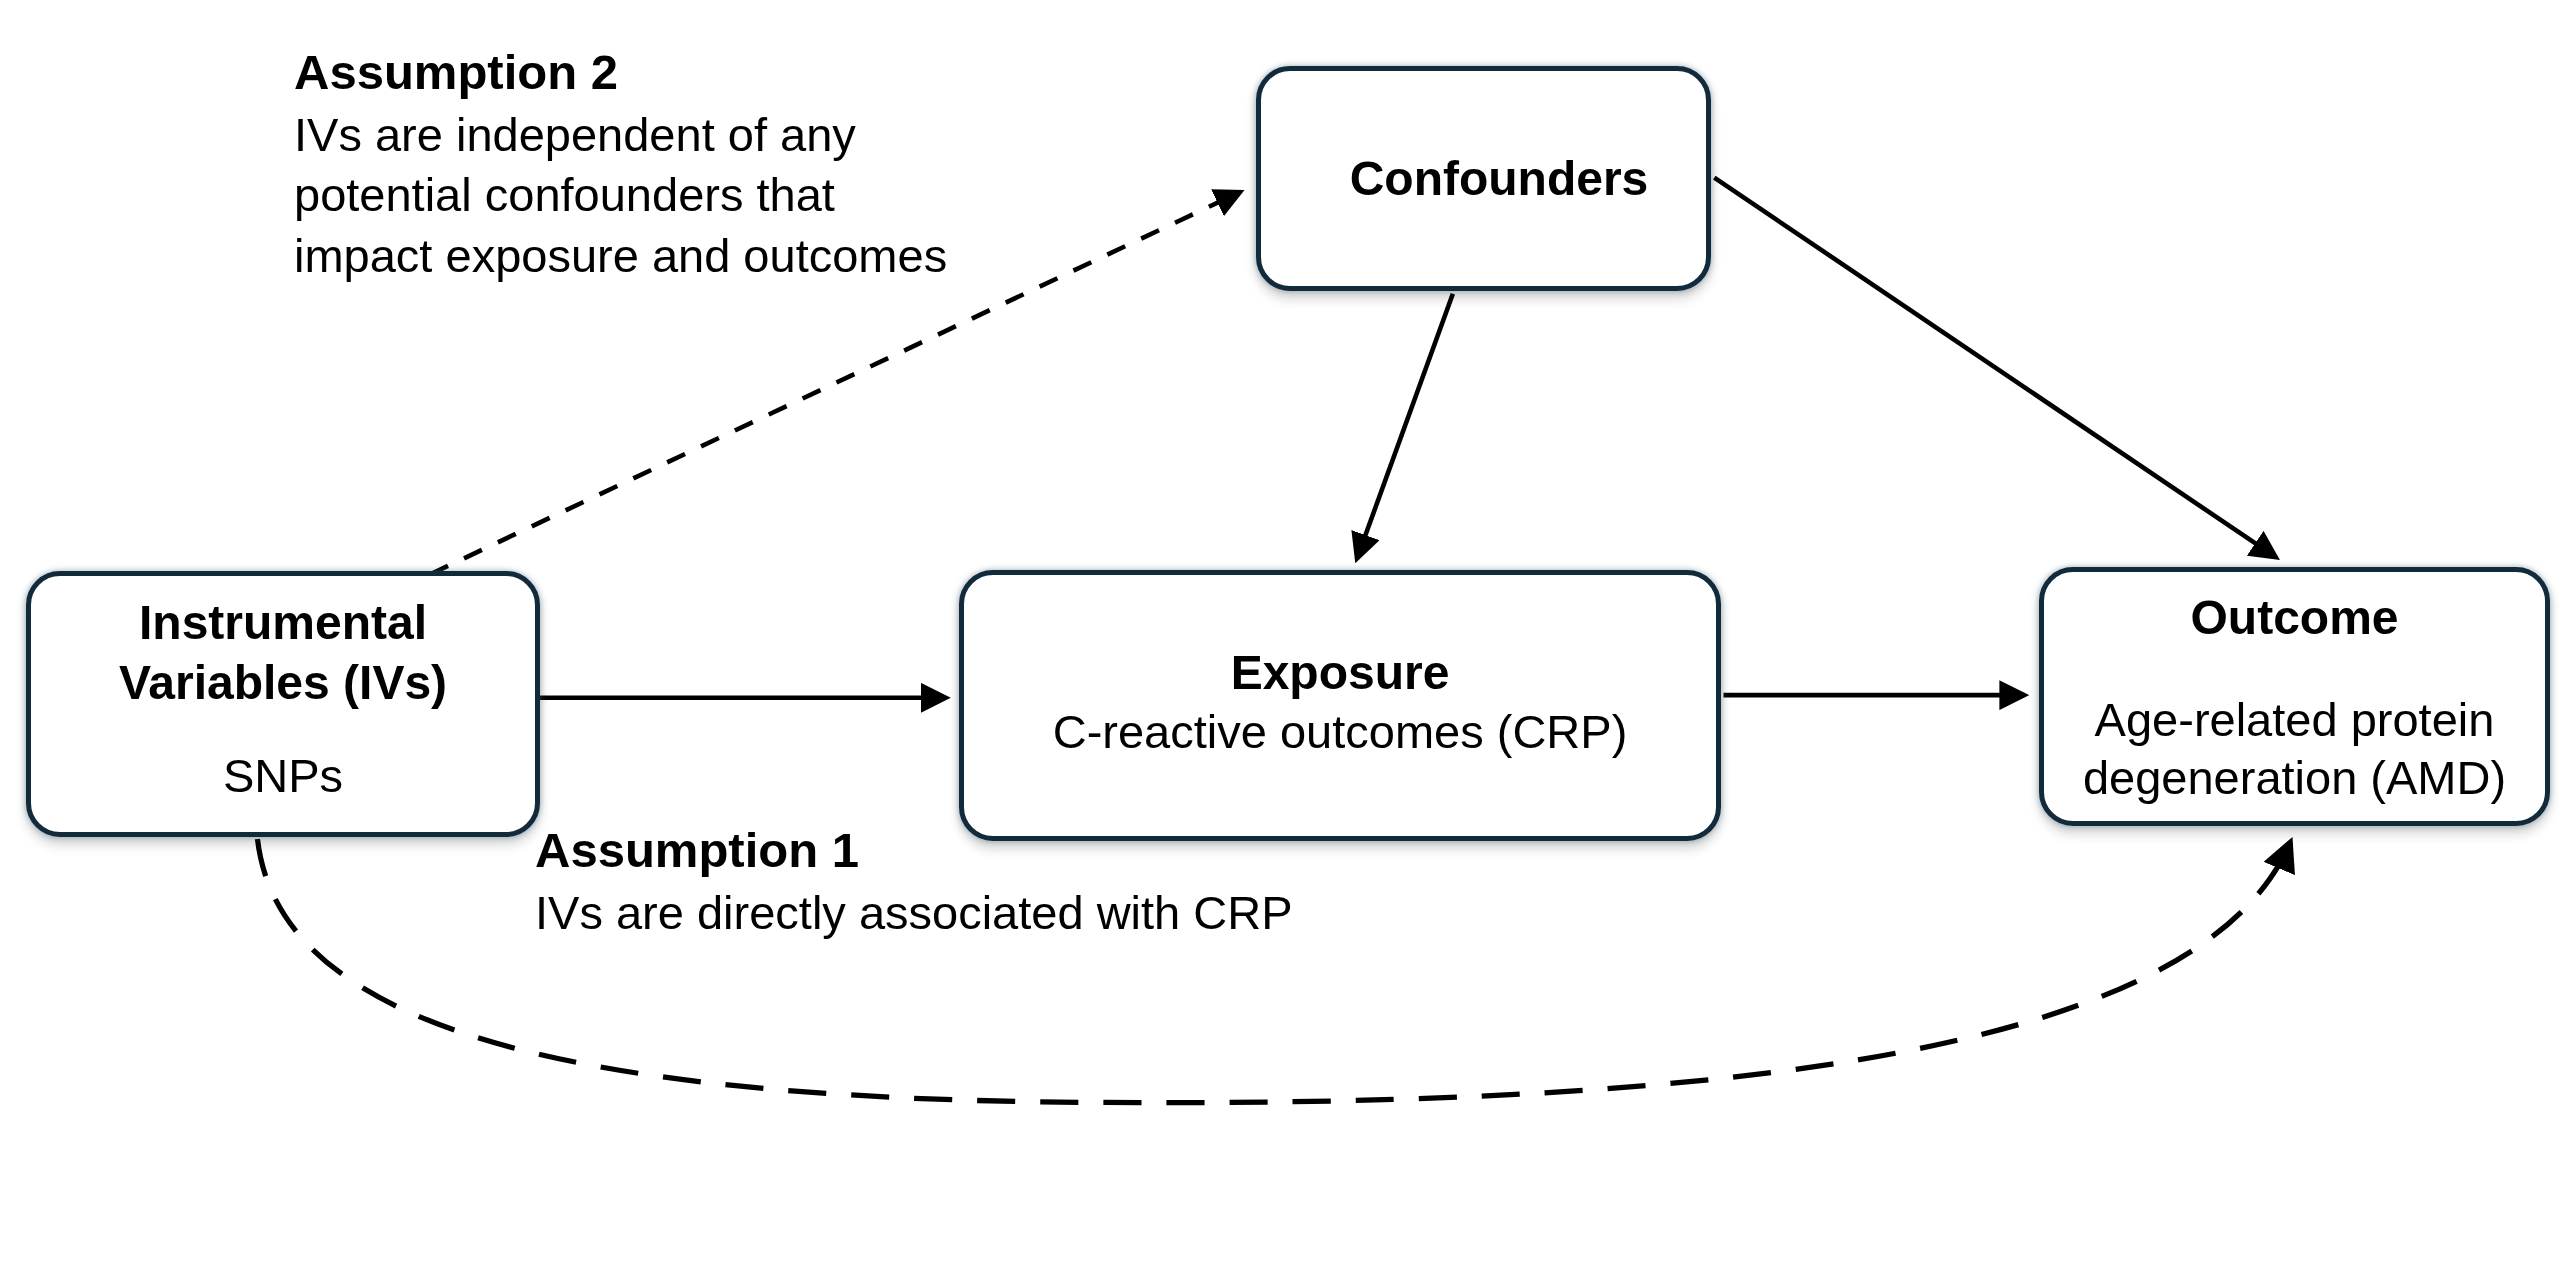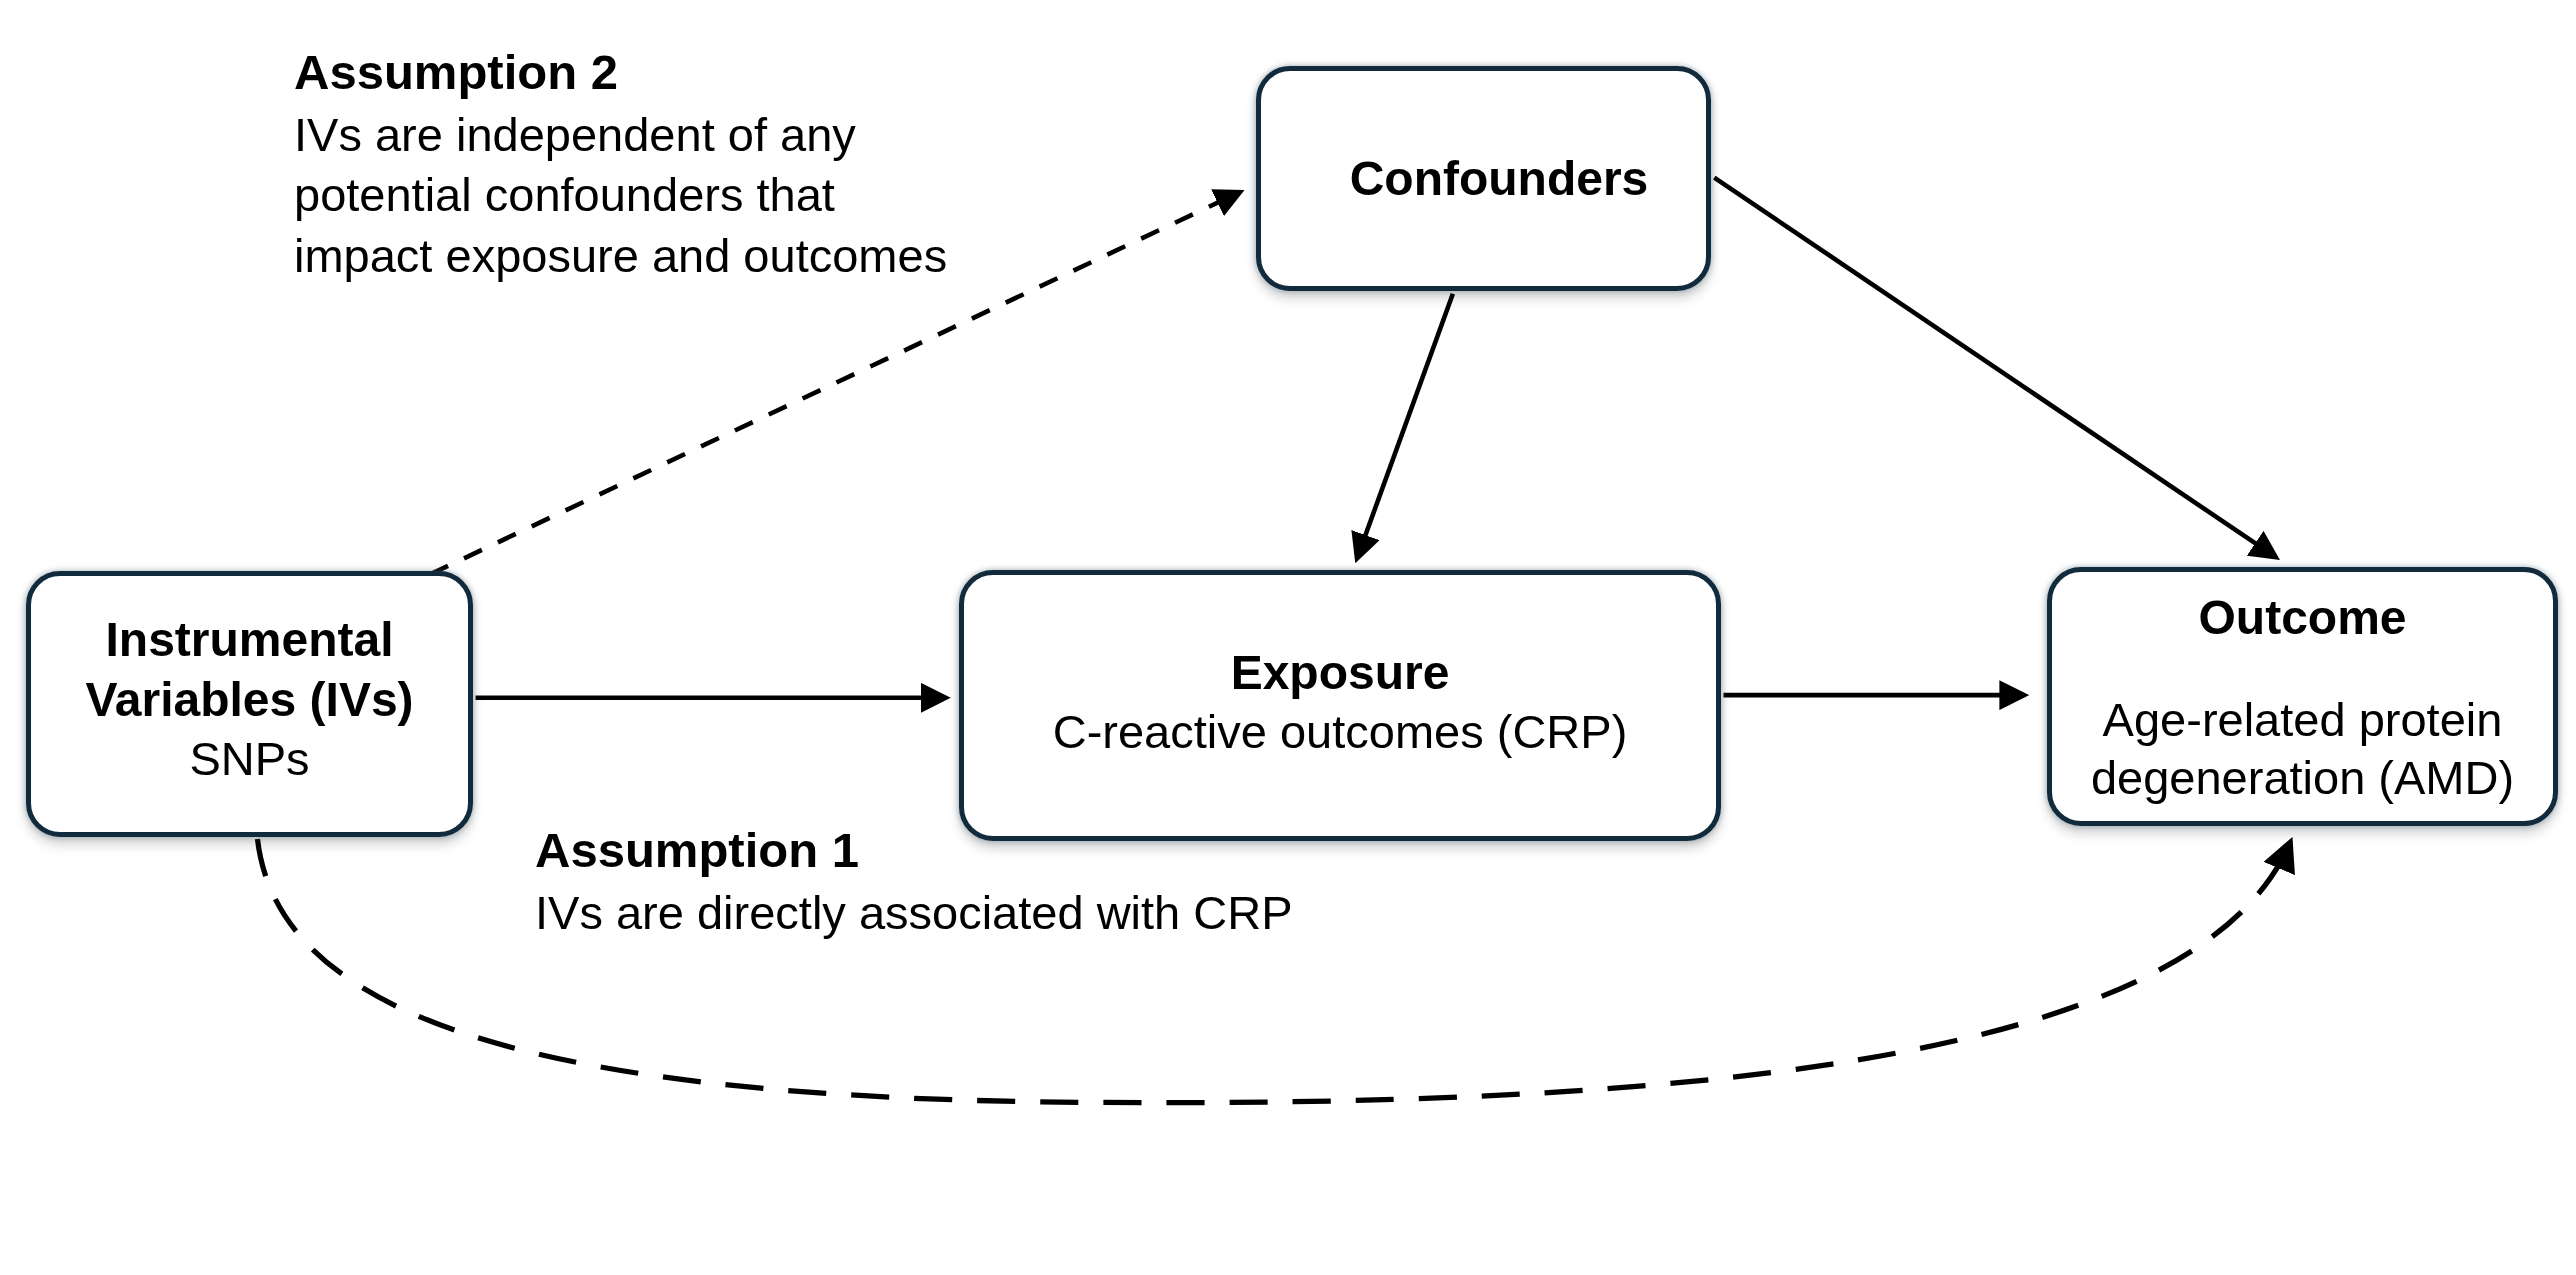--- a/index.html
+++ b/index.html
@@ -43,23 +43,23 @@
     font-weight: bold;
     font-size: 48px;
     line-height: 1.25;
   }
   .box-subtitle {
     font-size: 47px;
     line-height: 1.25;
   }
 
   #box-confounders { left: 1256px; top: 66px;  width: 455px;  height: 225px; justify-content: center; padding: 0 13px; }
-  #box-iv          { left: 26px;   top: 571px;  width: 447px;  height: 266px; justify-content: center; padding: 17px 18.4px 26px; }
+  #box-iv          { left: 26px;   top: 571px;  width: 514px;  height: 266px; justify-content: space-between; padding: 17px 18.4px 26px; }
   #box-exposure    { left: 959px; top: 570px;  width: 762px; height: 271px; justify-content: space-between; padding: 39px 19.7px 45px; }
-  #box-outcome     { left: 2039px; top: 567px;  width: 511px;  height: 259px; justify-content: space-between; padding: 15.8px 15.8px 13px; margin-left: 8px; }
+  #box-outcome     { left: 2039px; top: 567px;  width: 511px;  height: 259px; justify-content: space-between; padding: 15.8px 15.8px 13px; }
 
   .note {
     position: absolute;
     font-size: 47px;
     line-height: 1.29;
     margin-top: 7px;
   }
   .note-heading {
     font-weight: bold;
     font-size: 49px;

